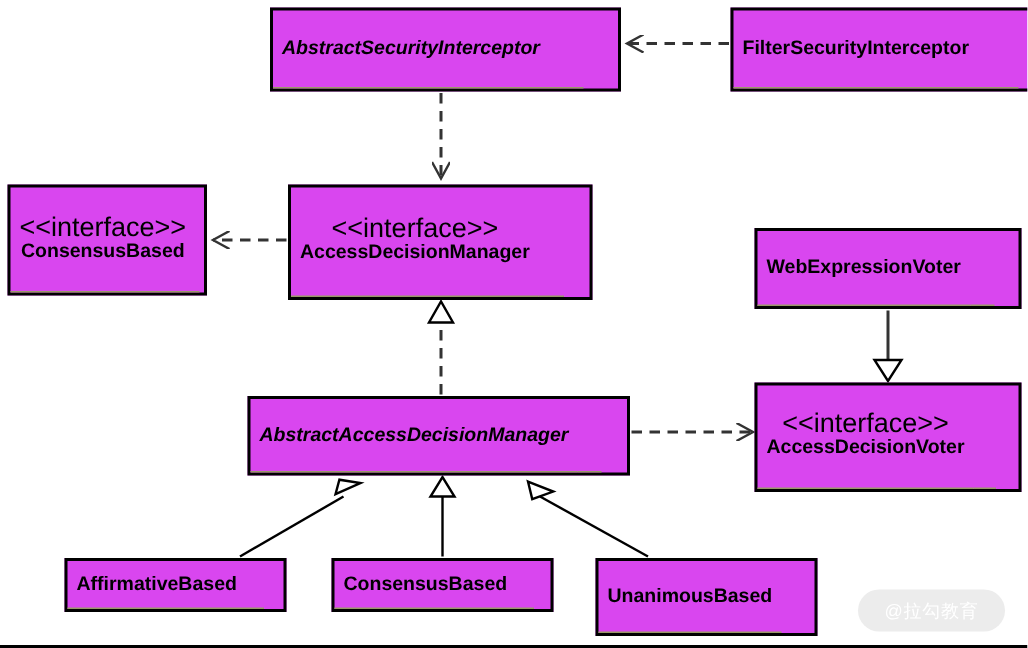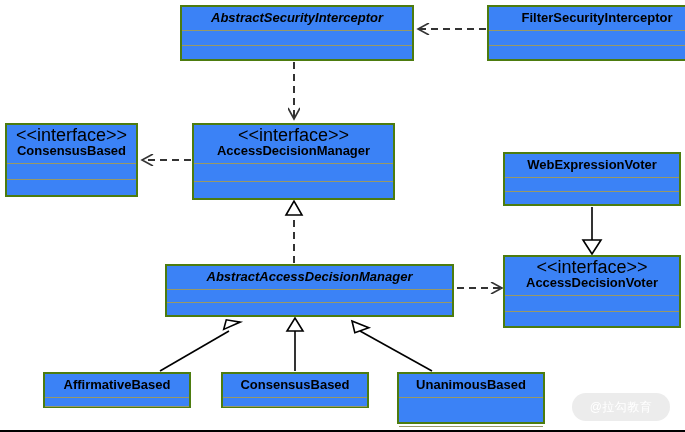--- a/index.html
+++ b/index.html
@@ -23,24 +23,24 @@
     position: absolute;
     left: 0;
     top: 0;
     width: 685px;
     height: 432px;
     pointer-events: none;
   }
   .uml-class {
     position: absolute;
     box-sizing: border-box;
-    border: 2px solid #4d7c0f;
-    background: #3b82f6;
+    border: 2px solid #000000;
+    background: #d946ef;
     display: flex;
-    flex-direction: column;
+    flex-direction: row;
     z-index: 2;
   }
   .uml-header {
     flex: 0 0 auto;
     display: flex;
     flex-direction: column;
     align-items: center;
     justify-content: center;
     padding: 3px 6px 4px 6px;
     border-bottom: 1px solid #999966;
@@ -189,21 +189,21 @@
   </div>
 
   <div class="uml-class" style="left:503px; top:152px; width:178px; height:54px;">
     <div class="uml-header">
       <div class="uml-name">WebExpressionVoter</div>
     </div>
     <div class="uml-attrs"></div>
     <div class="uml-ops"></div>
   </div>
 
-  <div class="uml-class" style="left:165px; top:264px; width:289px; height:53px;">
+  <div class="uml-class" style="left:165px; top:264px; width:255px; height:53px;">
     <div class="uml-header">
       <div class="uml-name abstract">AbstractAccessDecisionManager</div>
     </div>
     <div class="uml-attrs"></div>
     <div class="uml-ops"></div>
   </div>
 
   <div class="uml-class" style="left:503px; top:255px; width:178px; height:73px;">
     <div class="uml-header">
       <div class="uml-stereotype">&lt;&lt;interface&gt;&gt;</div>

